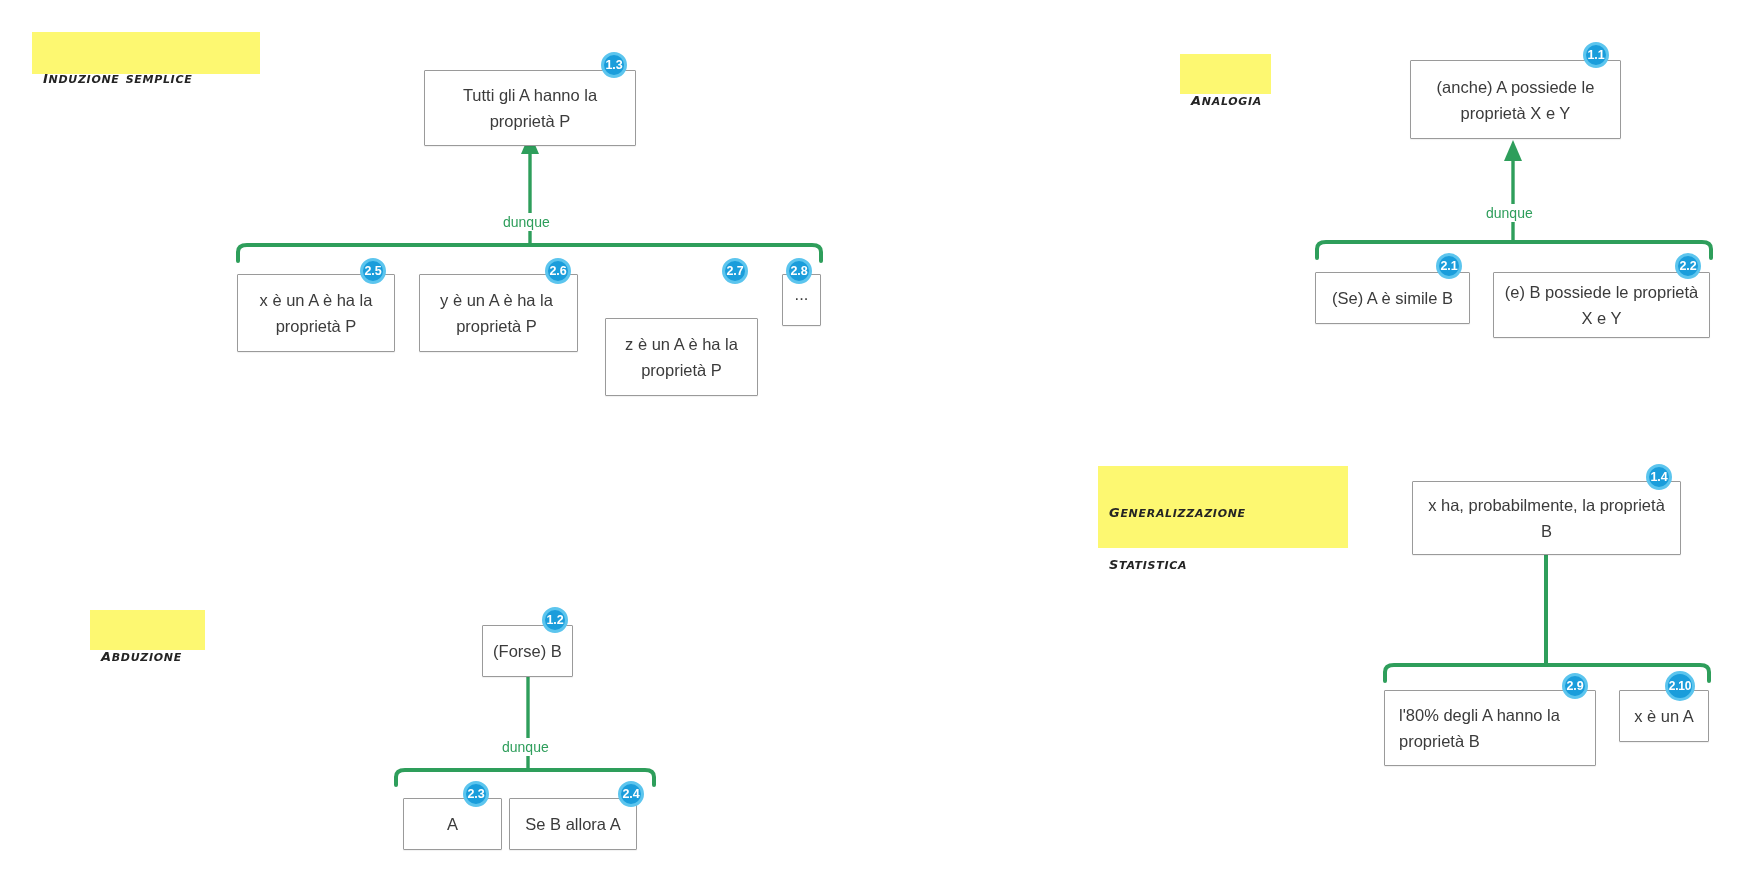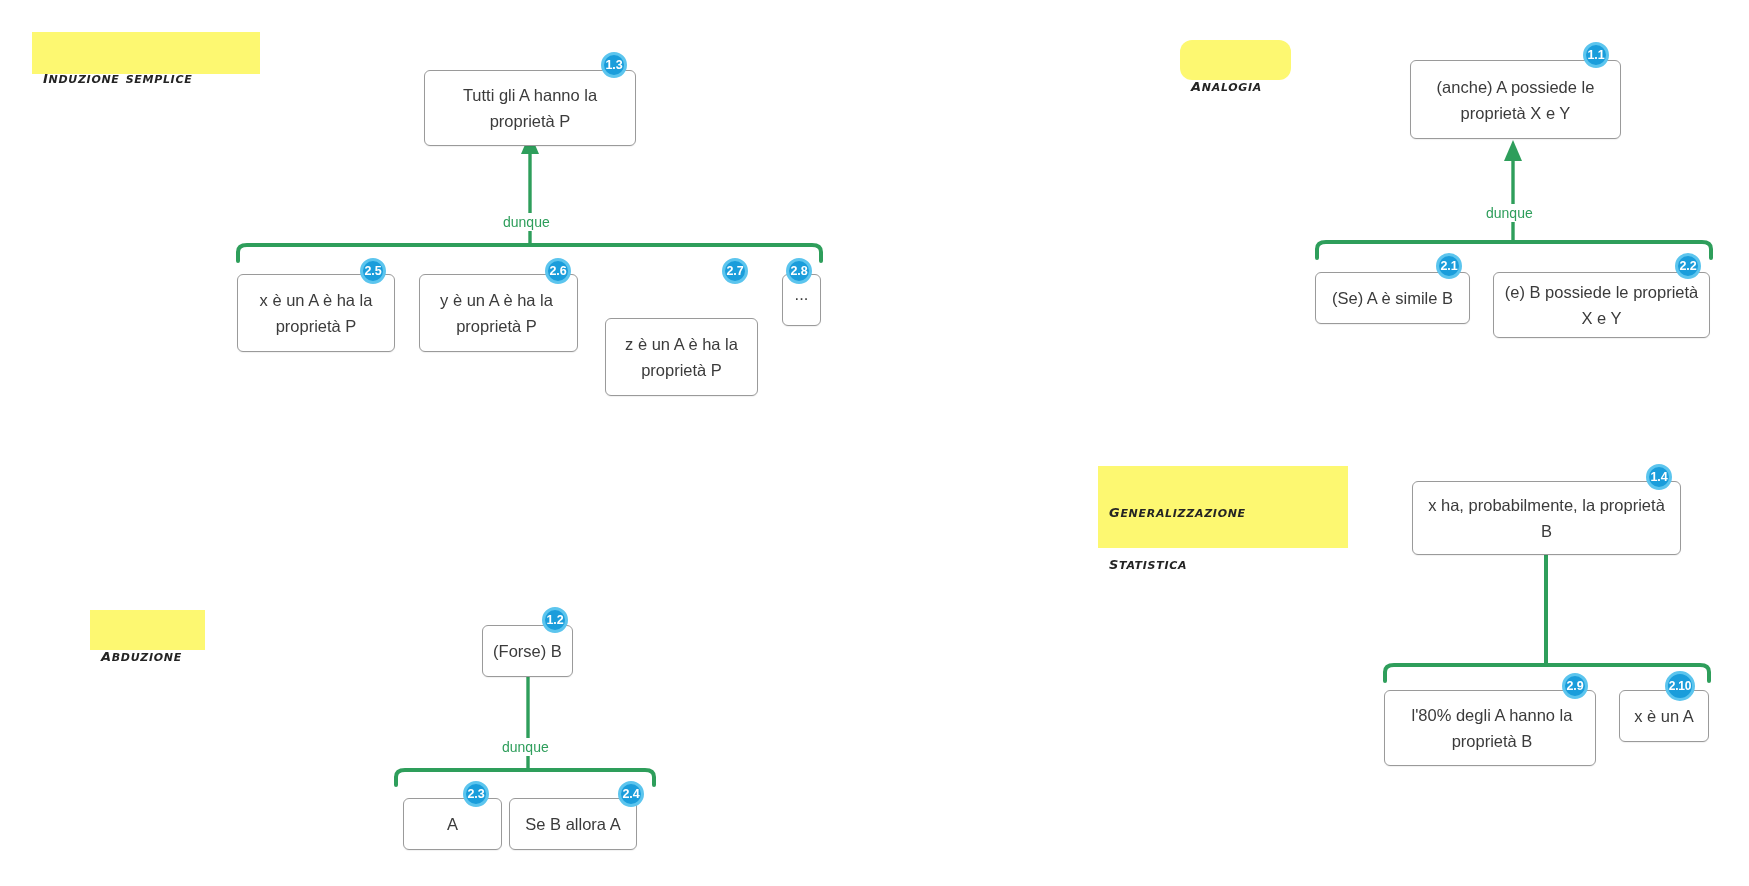--- a/index.html
+++ b/index.html
@@ -33,21 +33,21 @@
     white-space:pre-line;
   }
   .tag .l1::first-letter,.tag .l2::first-letter{font-size:19px;}
   .tag .l1,.tag .l2{display:block;}
   
   .node{
     position:absolute;
     box-sizing:border-box;
     background:#ffffff;
     border:1.4px solid #9a9a9a;
-    border-radius:6px;
+    border-radius:1px;
     color:#3b3b3b;
     font-size:16.5px;
     line-height:26px;
     display:flex;
     align-items:center;
     justify-content:center;
     text-align:center;
     padding:6px 10px;
     box-shadow:0 1px 1px rgba(0,0,0,.06);
     z-index:3;
@@ -138,21 +138,21 @@
   <div class="node" style="left:605px;top:274px;width:153px;height:78px;margin-top:44px;">
     <span class="txt">z è un A è ha la proprietà P</span>
   </div>
   <div class="badge" style="left:722px;top:258px;">2.7</div>
 
   <div class="node" style="left:782px;top:274px;width:39px;height:52px;align-items:flex-start;padding-top:6px;">
     <span class="txt">...</span>
   </div>
   <div class="badge" style="left:786px;top:258px;">2.8</div>
 
-  <div class="tag" style="left:1180px;top:40px;width:111px;height:40px;border-radius:12px;">
+  <div class="tag" style="left:1180px;top:54px;width:91px;height:40px;">
     <span class="l1">Analogia</span>
   </div>
 
   <div class="node" style="left:1410px;top:60px;width:211px;height:79px;">
     <span class="txt">(anche) A possiede le proprietà X e Y</span>
   </div>
   <div class="badge" style="left:1583px;top:42px;">1.1</div>
 
   <div class="dunque" style="left:1480px;top:204px;">dunque</div>
 
@@ -170,21 +170,21 @@
     <span class="l1">Generalizzazione</span>
     <span class="l2">statistica</span>
   </div>
 
   <div class="node" style="left:1412px;top:481px;width:269px;height:74px;">
     <span class="txt">x ha, probabilmente, la proprietà B</span>
   </div>
   <div class="badge" style="left:1646px;top:464px;">1.4</div>
 
   <div class="node" style="left:1384px;top:690px;width:212px;height:76px;">
-    <span class="txt" style="text-align:center;padding-left:4px;">l'80% degli A hanno la proprietà B</span>
+    <span class="txt" style="text-align:left;padding-left:4px;">l'80% degli A hanno la proprietà B</span>
   </div>
   <div class="badge" style="left:1562px;top:673px;">2.9</div>
 
   <div class="node" style="left:1619px;top:690px;width:90px;height:52px;">
     <span class="txt">x è un A</span>
   </div>
   <div class="badge wide" style="left:1665px;top:671px;">2.10</div>
 
   <div class="tag" style="left:90px;top:610px;width:115px;height:40px;">
     <span class="l1">Abduzione</span>

